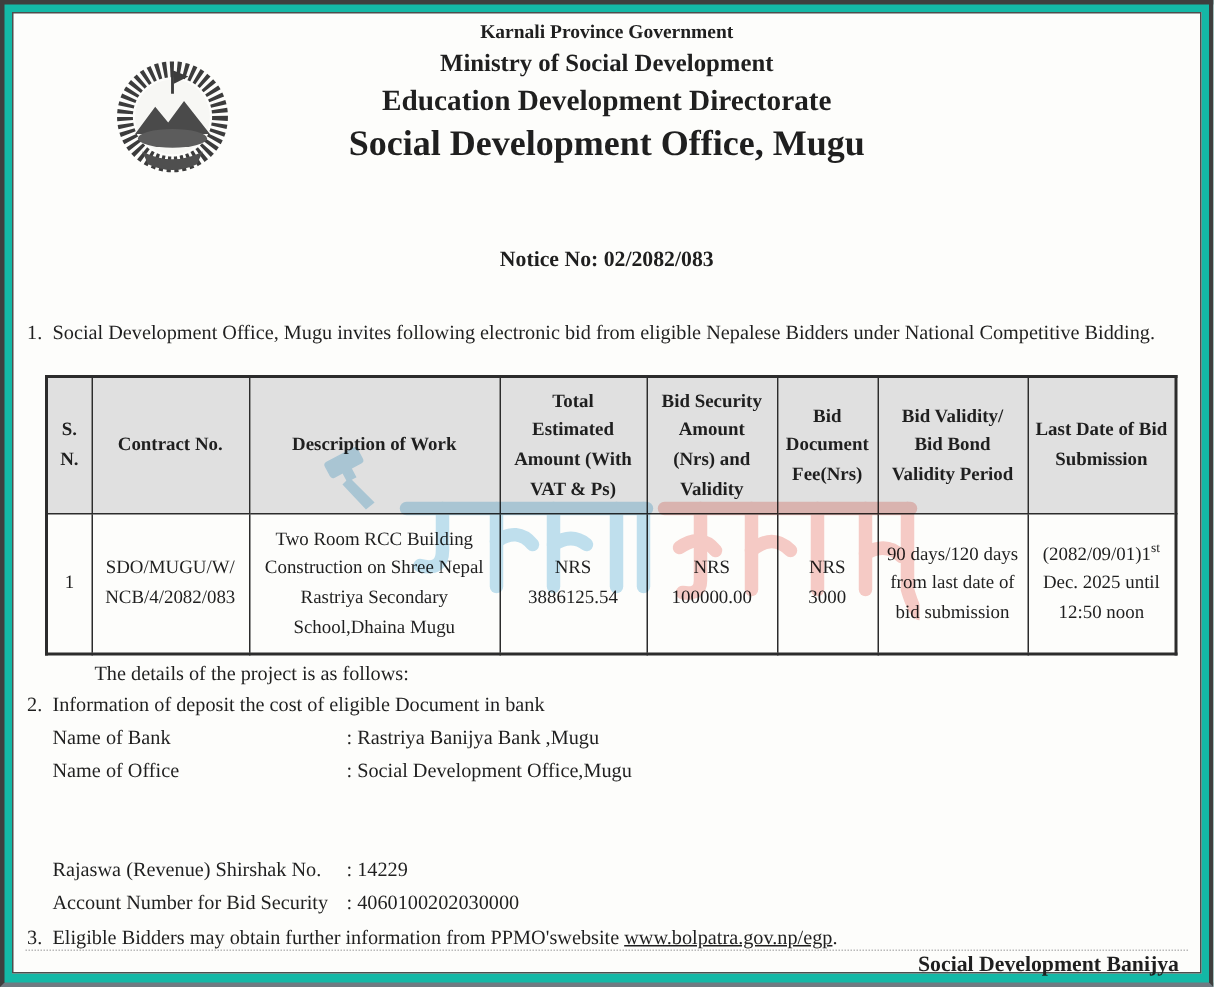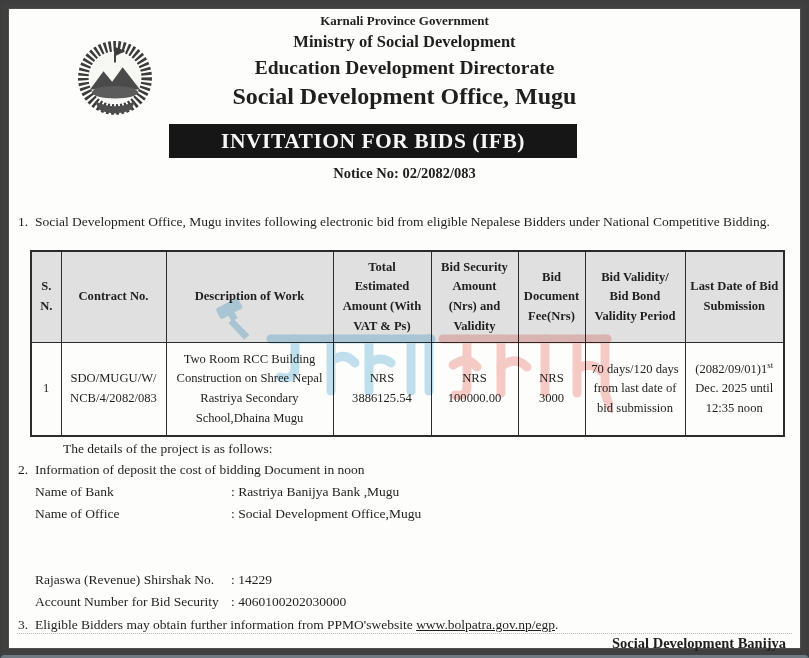--- a/index.html
+++ b/index.html
@@ -1,18 +1,18 @@
 <!DOCTYPE html>
 <html><head>
 <meta charset="utf-8">
 <style>
   html,body{margin:0;padding:0;background:#ffffff;}
   .page{
     position:relative;width:809px;height:658px;box-sizing:border-box;
-    background:#404040;border:3px solid #3e3e3e;border-bottom-color:#6f7a82;
+    background:#14b8a6;border:3px solid #3e3e3e;border-bottom-color:#6f7a82;
     font-family:"Liberation Serif", serif;color:#1f1f1f;overflow:hidden;
   }
   .sheet{
     position:absolute;left:5px;top:5px;right:5px;bottom:6px;
     border:1px solid #4d4d4d;background:#fdfdfb;
   }
   
   .emblem{position:absolute;left:58px;top:22px;width:96px;height:88px;}
   .hline{position:absolute;left:0;right:0;text-align:center;font-weight:bold;white-space:nowrap;}
   .h1{top:4px;font-size:13px;}
@@ -73,21 +73,20 @@
         <path d="M51 16 l10 4 -10 5 z" fill="#3c3c3c"></path>
         <path d="M29 72 q21 11 42 0 l-4 9 q-17 8 -34 0 z" fill="#4f4f4f"></path>
       </svg>
     </div>
 
     <div class="hline h1">Karnali Province Government</div>
     <div class="hline h2">Ministry of Social Development</div>
     <div class="hline h4">Social Development Office, Mugu</div>
     <div class="hline h3">Education Development Directorate</div>
 
-    <div class="banner">INVITATION FOR BIDS (IFB)</div>
 
     <div class="hline notice">Notice No: 02/2082/083</div>
 
     <div class="item item1">
       <span class="num">1.</span>
       <div class="itext">Social Development Office, Mugu invites following electronic bid from eligible Nepalese Bidders under National Competitive Bidding.</div>
     </div>
 
     <div class="tblwrap">
       <table>
@@ -129,32 +128,32 @@
           <tr>
             <td>1</td>
             <td>SDO/MUGU/W/ NCB/4/2082/083</td>
             <td>Two Room  RCC Building Construction on Shree Nepal Rastriya Secondary School,Dhaina Mugu</td>
             <td class="pre">NRS
 3886125.54</td>
             <td class="pre">NRS
 100000.00</td>
             <td class="pre">NRS
 3000</td>
-            <td>70 days/120 days from last date of bid submission</td>
-            <td><span>(2082/09/01)1</span><sup class="sp">st</sup><span> Dec. 2025 until 12:35 noon</span></td>
+            <td>90 days/120 days from last date of bid submission</td>
+            <td><span>(2082/09/01)1</span><sup class="sp">st</sup><span> Dec. 2025 until 12:50 noon</span></td>
           </tr>
         </tbody>
       </table>
     </div>
 
     <div class="plain note">The details of the project is as follows:</div>
 
     <div class="item item2">
       <span class="num">2.</span>
-      <div>Information of deposit the cost of bidding Document in noon</div>
+      <div>Information of deposit the cost of eligible Document in bank</div>
     </div>
 
     <div class="plain bankrow" style="top:497px"><span class="lbl">Name of Office</span><span>: Social Development Office,Mugu</span></div>
     <div class="plain bankrow" style="top:475px"><span class="lbl">Name of Bank</span><span>: Rastriya Banijya Bank ,Mugu</span></div>
     <div class="plain bankrow" style="top:563px"><span class="lbl">Rajaswa (Revenue) Shirshak No.</span><span>: 14229</span></div>
     <div class="plain bankrow" style="top:585px"><span class="lbl">Account Number for Bid Security</span><span>: 4060100202030000</span></div>
 
     <div class="item item3">
       <span class="num">3.</span>
       <div><span>Eligible Bidders may obtain further information from PPMO'swebsite </span><span class="ulink">www.bolpatra.gov.np/egp</span><span>.</span></div>

